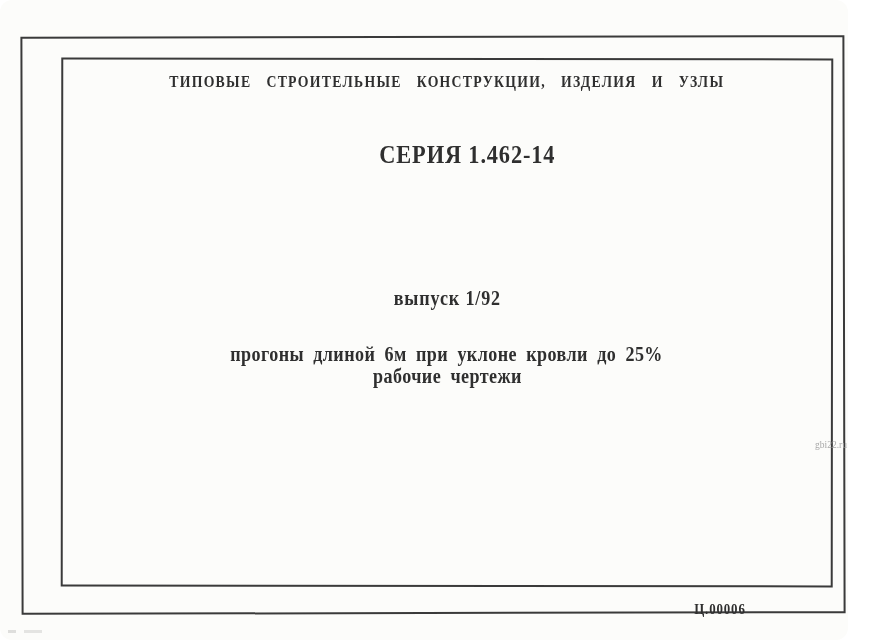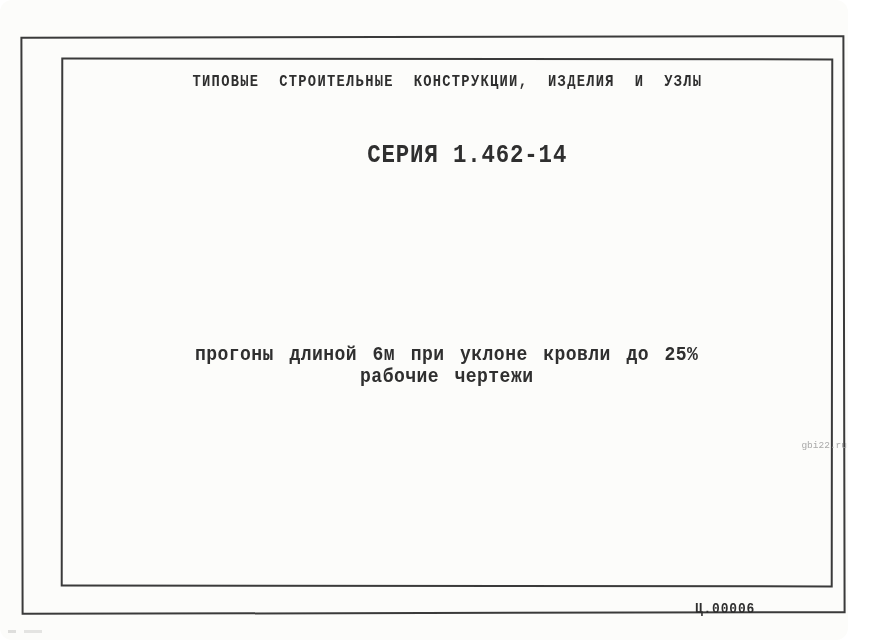--- a/index.html
+++ b/index.html
@@ -6,21 +6,21 @@
     margin: 0;
     padding: 0;
     background: #ffffff;
   }
   .page {
     position: relative;
     width: 848px;
     height: 640px;
     background: var(--paper, #fcfcfa);
     overflow: hidden;
-    font-family: Liberation Mono, monospace;
+    font-family: Liberation Serif, serif;
     color: var(--ink, #2f2f2f);
     border-radius: 12px;
   }
   
   .border-outer {
     position: absolute;
     left: 21px;
     top: 36px;
     width: 824px;
     height: 578px;
@@ -132,20 +132,23 @@
 
   <div class="tline l-header">
     <span class="cond">ТИПОВЫЕ  СТРОИТЕЛЬНЫЕ  КОНСТРУКЦИИ, ИЗДЕЛИЯ  И УЗЛЫ</span>
   </div>
 
   <div class="tline l-series">
     <span class="cond">СЕРИЯ 1.462-14</span>
   </div>
 
 
+  <div class="tline l-issue">
+    <span class="cond">выпуск 1/92</span>
+  </div>
 
   <div class="tline l-sub1">
     <span class="cond">прогоны длиной 6м при уклоне кровли до 25%</span>
   </div>
 
   <div class="tline l-sub2">
     <span class="cond">рабочие чертежи</span>
   </div>
 
   <div class="doc-code">

